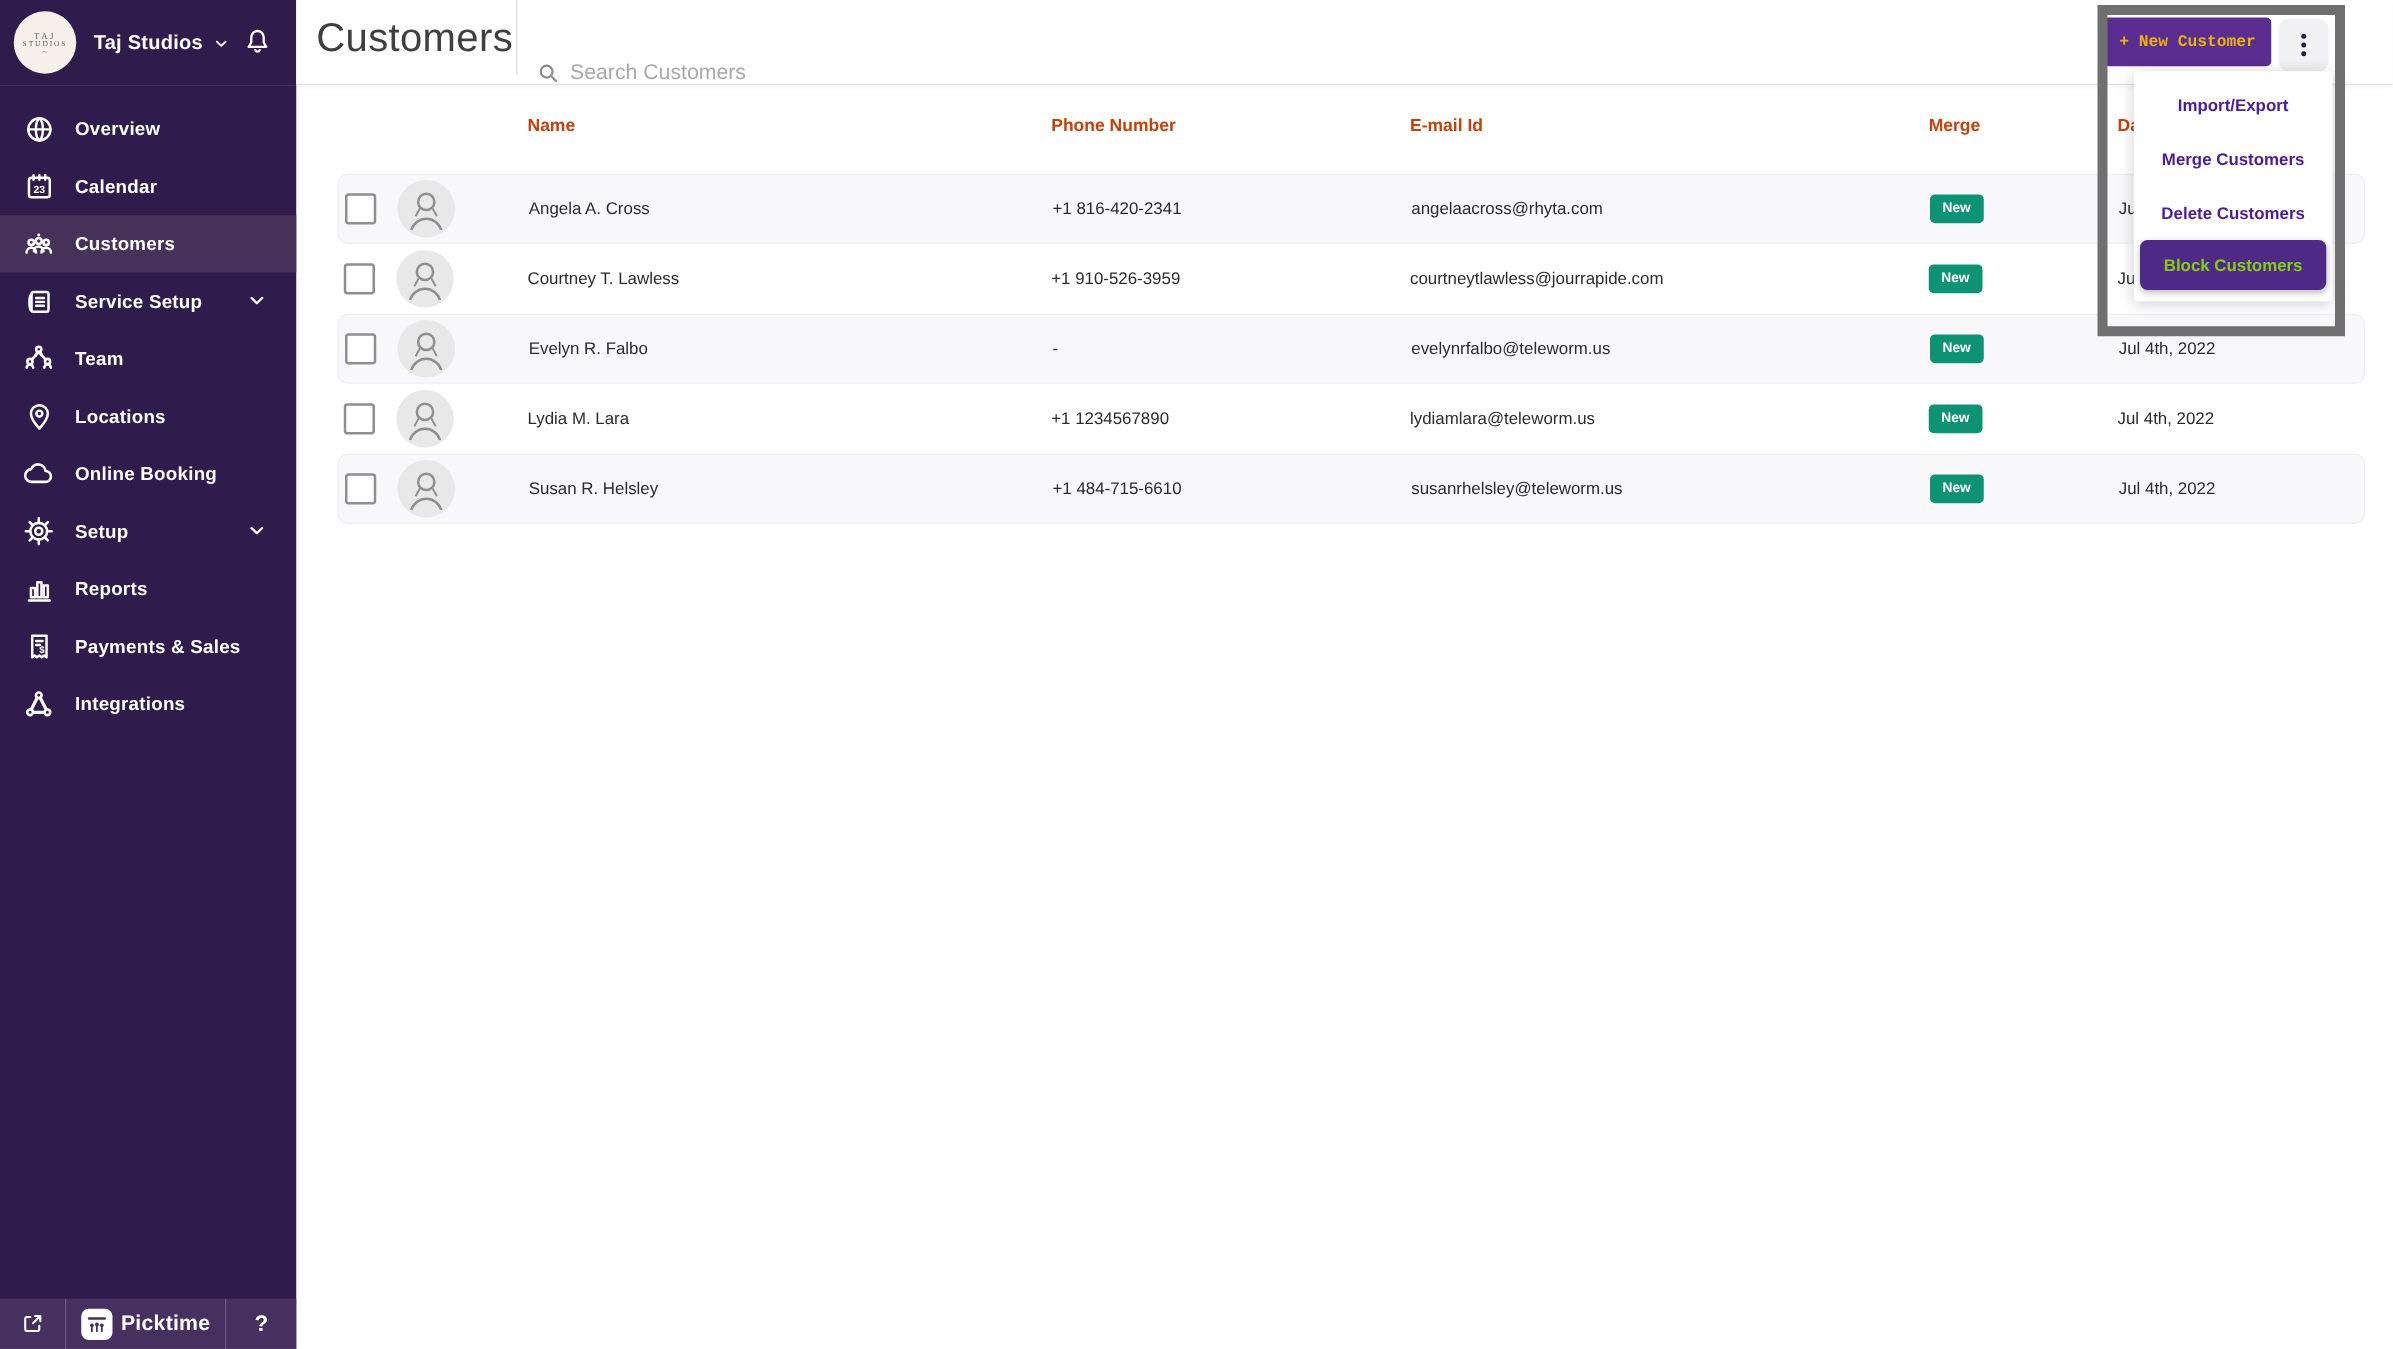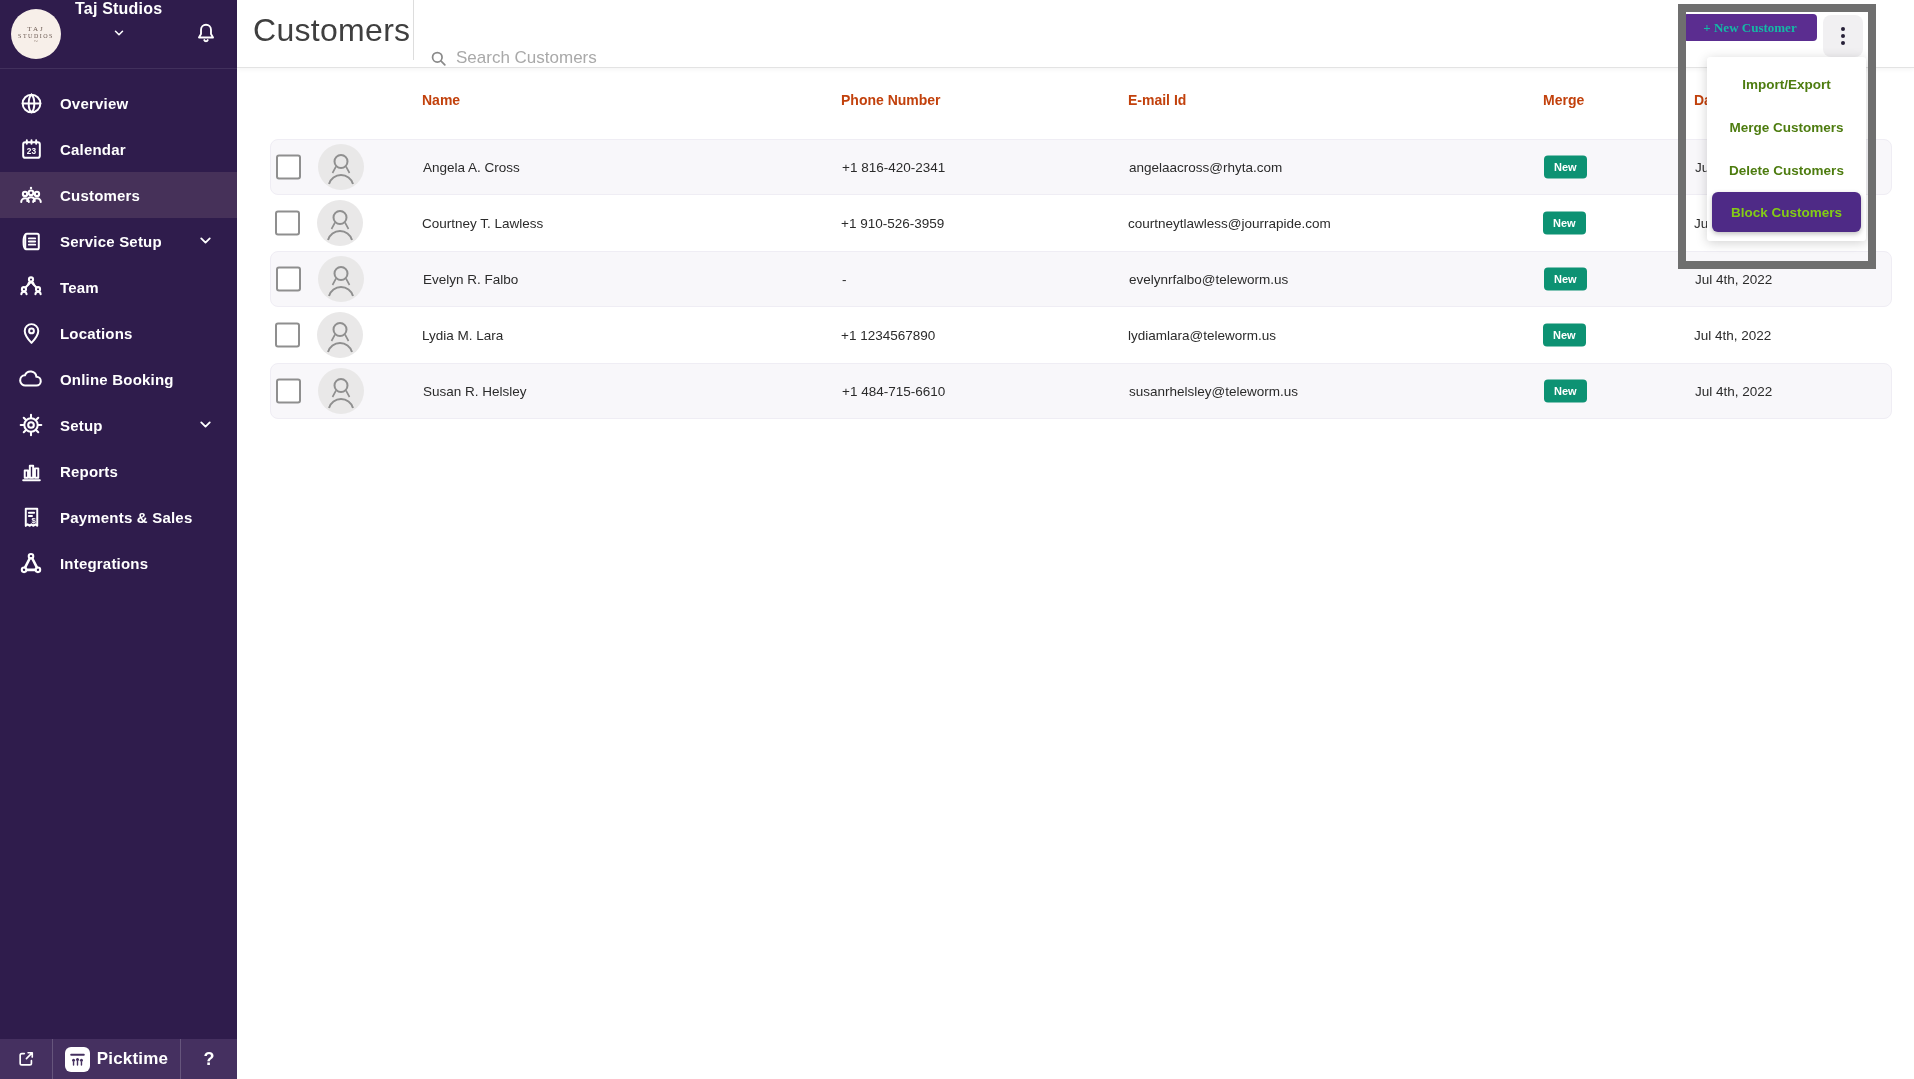--- a/index.html
+++ b/index.html
@@ -10,21 +10,21 @@
   
   .sidebar { position:absolute; left:0; top:0; width:237px; height:1079px; background:#2f1c4c; color:#fff; }
   .sb-header { position:absolute; left:0; top:0; width:237px; height:69px; border-bottom:1px solid rgba(255,255,255,.09); }
   .logo-circle { position:absolute; left:11px; top:9px; width:50px; height:50px; border-radius:50%;
                  background:#f7efe9; display:flex; flex-direction:column; align-items:center; justify-content:center;
                  color:#6b5a52; font-family:"Liberation Serif", serif; }
   .logo-circle .l1 { font-size:7px; letter-spacing:2px; }
   .logo-circle .l2 { font-size:6px; letter-spacing:1.5px; }
   .logo-circle .l3 { font-size:8px; line-height:5px; color:#9a8a80; }
   .ws-name { position:absolute; left:75px; top:0; height:69px; display:flex; align-items:center; gap:8px;
-             font-size:16px; font-weight:700; letter-spacing:.2px;flex-direction:column; }
+             font-size:16px; font-weight:700; letter-spacing:.2px; }
   .bell { position:absolute; right:18px; top:20px; width:26px; height:28px; }
   .nav { position:absolute; left:0; top:80px; width:237px; }
   .nav-item { position:relative; height:46px; display:flex; align-items:center; cursor:pointer; }
   .nav-item.active { background:#463159; }
   .nav-icon { position:absolute; left:18px; width:26px; height:26px; display:flex; align-items:center; justify-content:center; }
   .nav-label { position:absolute; left:60px; font-size:15px; font-weight:700; letter-spacing:.2px; }
   .nav-chev { position:absolute; right:22px; width:18px; height:18px; }
   .sb-footer { position:absolute; left:0; bottom:0; width:237px; height:40px; background:#453060; display:flex; align-items:center;margin-top:40px; }
   .sb-footer .cell1 { width:53px; display:flex; justify-content:center; border-right:1px solid rgba(255,255,255,.18); height:40px; align-items:center; }
   .sb-footer .cell2 { width:128px; display:flex; justify-content:center; align-items:center; gap:7px; border-right:1px solid rgba(255,255,255,.18); height:40px; }
@@ -53,32 +53,32 @@
             display:flex; align-items:center; justify-content:center; overflow:hidden; }
   .cell { font-size:13.5px; color:#2b2b2b; white-space:nowrap; }
   .c-name  { left:152px; }
   .c-phone { left:571px; }
   .c-email { left:858px; }
   .badge   { left:1273px; background:#0d9273; color:#fff; font-size:11px; font-weight:700;
              padding:6px 10px; border-radius:4px; line-height:1; }
   .c-date  { left:1424px; }
 
   
-  .new-customer-btn { position:absolute; left:1683px; top:14px; width:134px; height:27px; background:#5b2d90;
-                      color:#14b8a6; font-size:13px; font-weight:700; border:none; border-radius:4px; cursor:pointer;
-                      font-family:Liberation Serif, serif; z-index:30; }
+  .new-customer-btn { position:absolute; left:1683px; top:14px; width:134px; height:39px; background:#5b2d90;
+                      color:#eab308; font-size:13px; font-weight:700; border:none; border-radius:4px; cursor:pointer;
+                      font-family:Liberation Mono, monospace; z-index:30; }
   .kebab-btn { position:absolute; left:1823px; top:15px; width:40px; height:42px; background:#f1f0f2; border-radius:8px;
                display:flex; align-items:center; justify-content:center; cursor:pointer; z-index:30; }
   .kebab-dots { display:flex; flex-direction:column; gap:3px; }
   .kebab-dots i { width:4px; height:4px; border-radius:50%; background:#262038; }
 
   .dropdown { position:absolute; left:1707px; top:57px; width:159px; height:184px; background:#fff; border-radius:3px;
               box-shadow:0 2px 12px rgba(0,0,0,.18); z-index:40; padding-top:6px; }
   .dd-item { height:43px; display:flex; align-items:center; justify-content:center; font-size:13.5px; font-weight:600;
-             color:#4d7c0f; cursor:pointer; }
+             color:#4c1d95; cursor:pointer; }
   .dd-block { position:absolute; left:5px; top:135px; width:149px; height:40px; background:#4e2a86; color:#84cc16;
               border:none; border-radius:6px; font-size:13.5px; font-weight:700; cursor:pointer;
               font-family:"Liberation Sans", sans-serif; box-shadow:0 2px 5px rgba(0,0,0,.25); }
 
   .annotation { position:absolute; left:1678px; top:4px; width:198px; height:265px; border:8px solid #6f6f6f;
                 z-index:50; pointer-events:none; }
 
   svg { display:block; }
 </style>
 </head>

